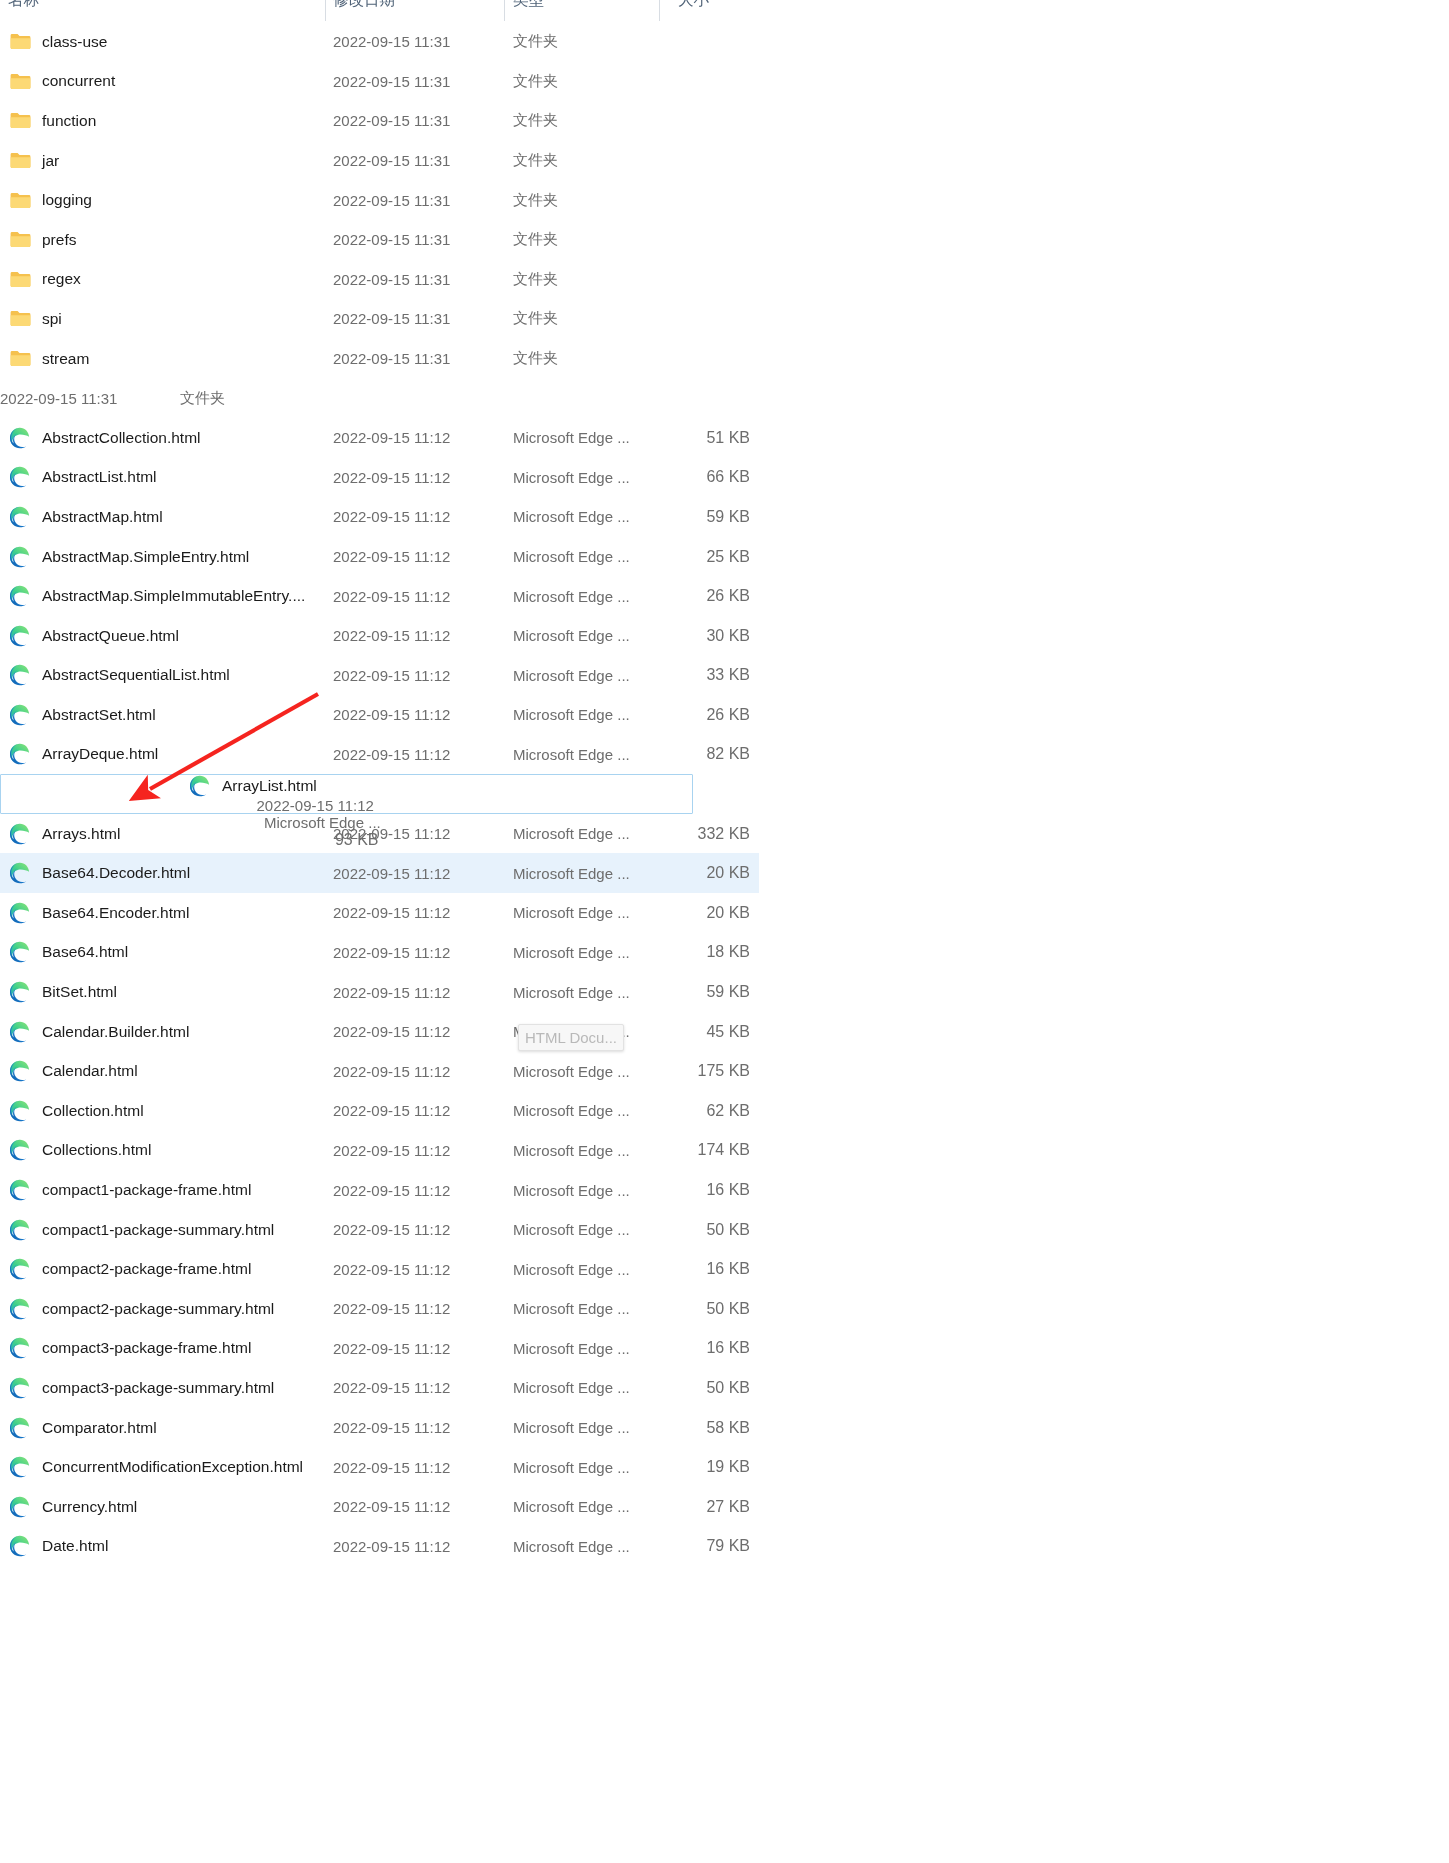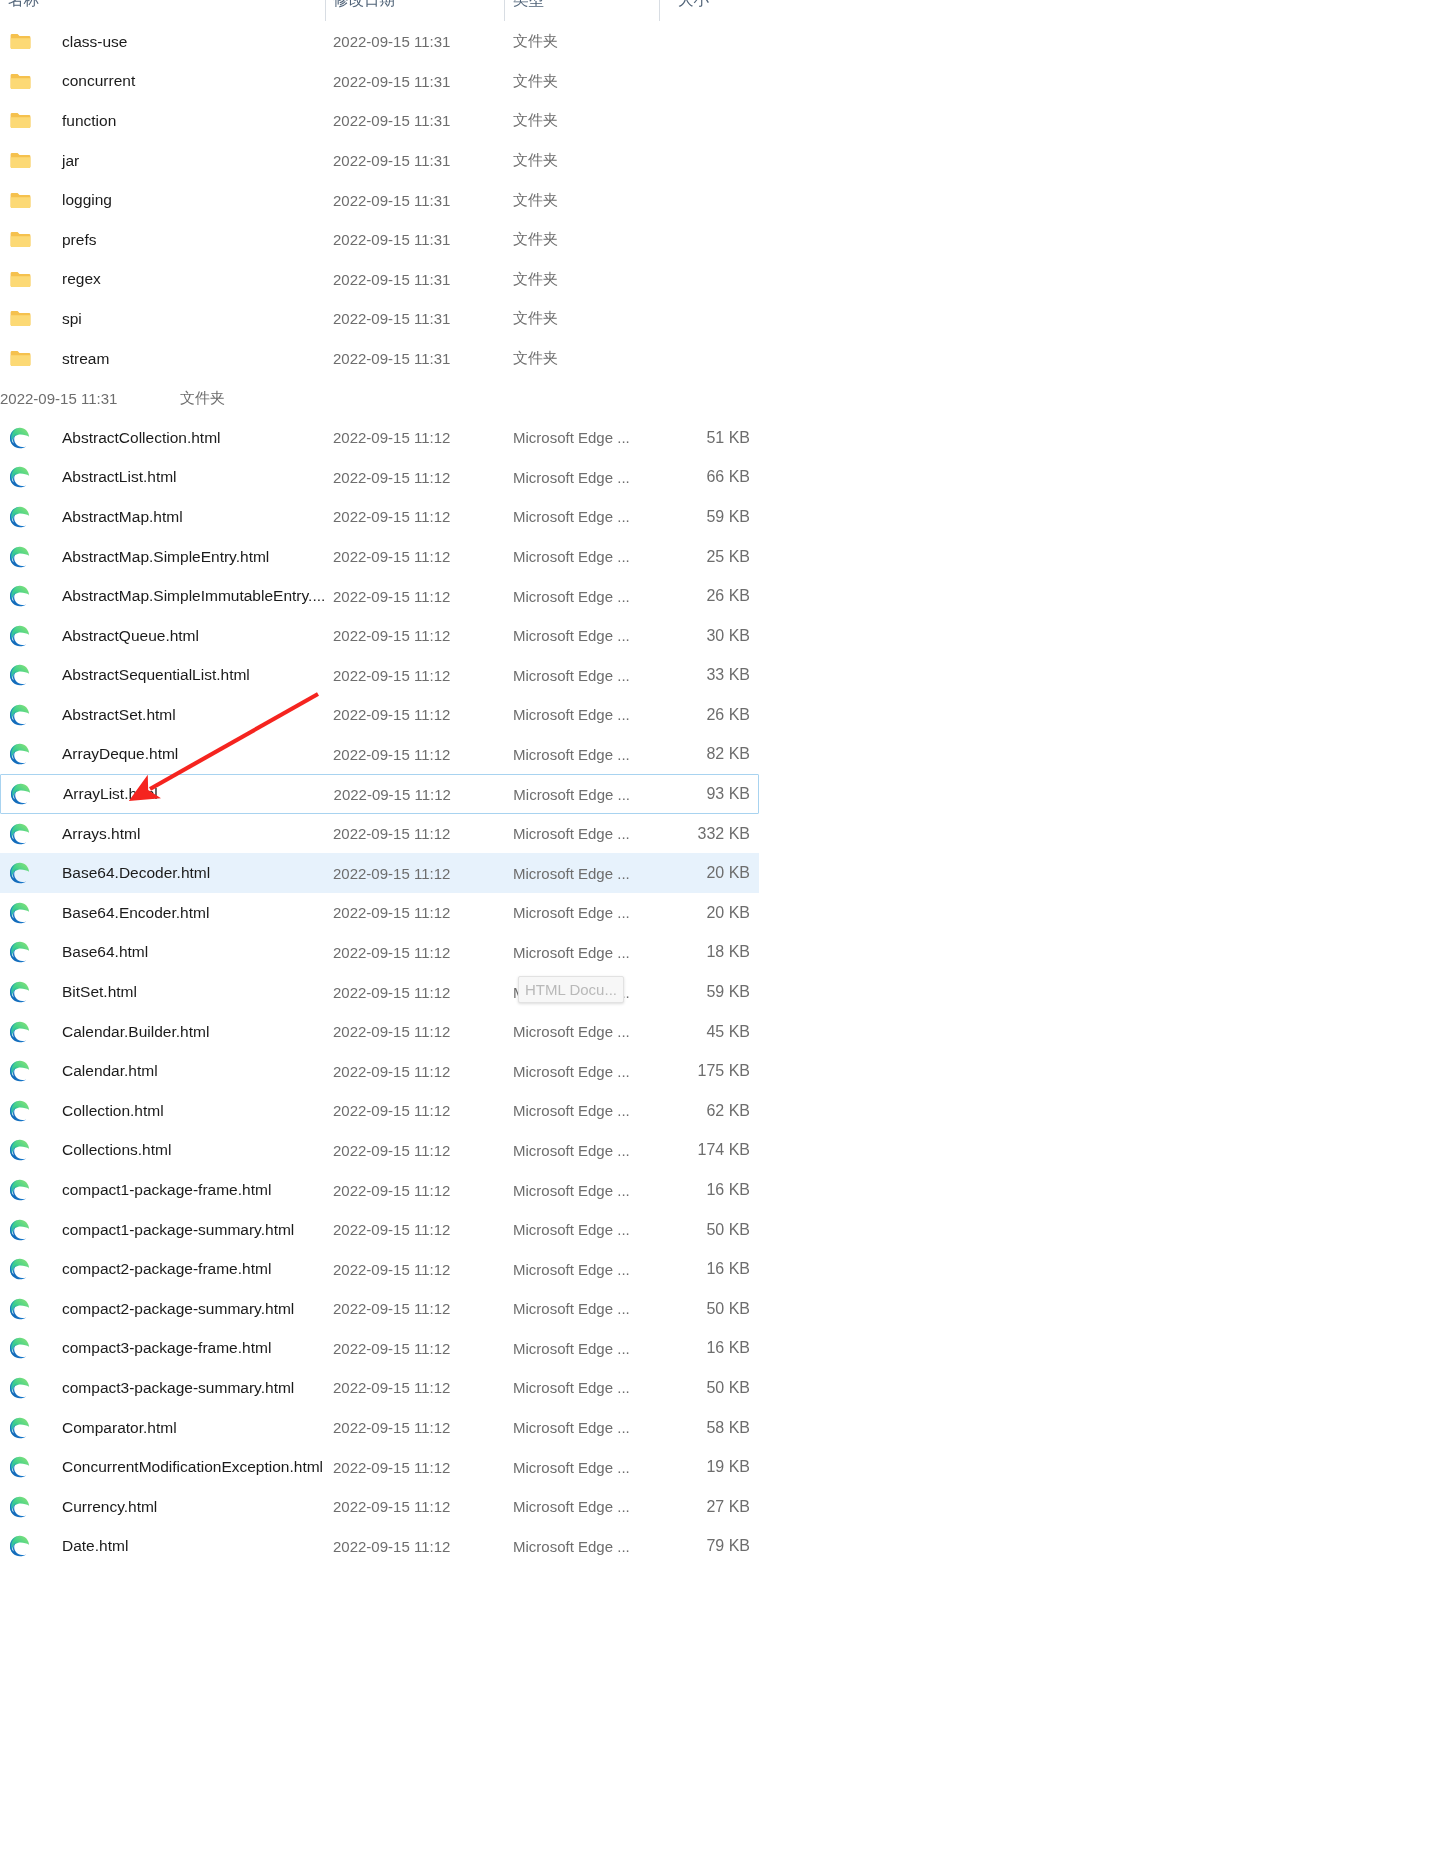--- a/index.html
+++ b/index.html
@@ -68,42 +68,42 @@
     white-space: nowrap;
   }
   .file-row .cell {
     display: flex;
     align-items: center;
     height: 100%;
   }
   .file-row .col-name {
     padding-left: 8px;
     color: #1b1b1b;
-    gap: 20px;
   }
   .file-row .col-date,
   .file-row .col-type {
     color: #6d6d6d;
     font-size: 15px;
   }
   .file-row .col-size {
     color: #6d6d6d;
     font-size: 16px;
     justify-content: flex-end;
   }
   .file-row.hovered {
     background: #e7f2fc;
     width: 759px;
   }
   .file-row.focused {
     border: 1px solid #a8d3f0;
-    width: 759px;
+    width: 693px;
     height: 39.6px;
     border-radius: 1px;
     background: #ffffff;
+    flex-direction: column;
   }
 
   
   .icon-wrap {
     width: 24px;
     height: 22px;
     margin-right: 10px;
     flex: 0 0 24px;
     display: flex;
     align-items: center;
@@ -111,21 +111,21 @@
   }
   .folder-icon { display: block; }
   .edge-icon { display: block; }
 
   .fname { display: block; }
 
   
   #type-tooltip {
     position: absolute;
     left: 518px;
-    top: 976px;
+    top: 1024px;
     height: 27px;
     padding: 0 6px;
     background: #f7f7f7;
     border: 1px solid #e2e2e2;
     border-radius: 2px;
     box-shadow: 0 1px 3px rgba(0,0,0,0.14);
     font-size: 15px;
     color: #b9b9b9;
     display: flex;
     align-items: center;

